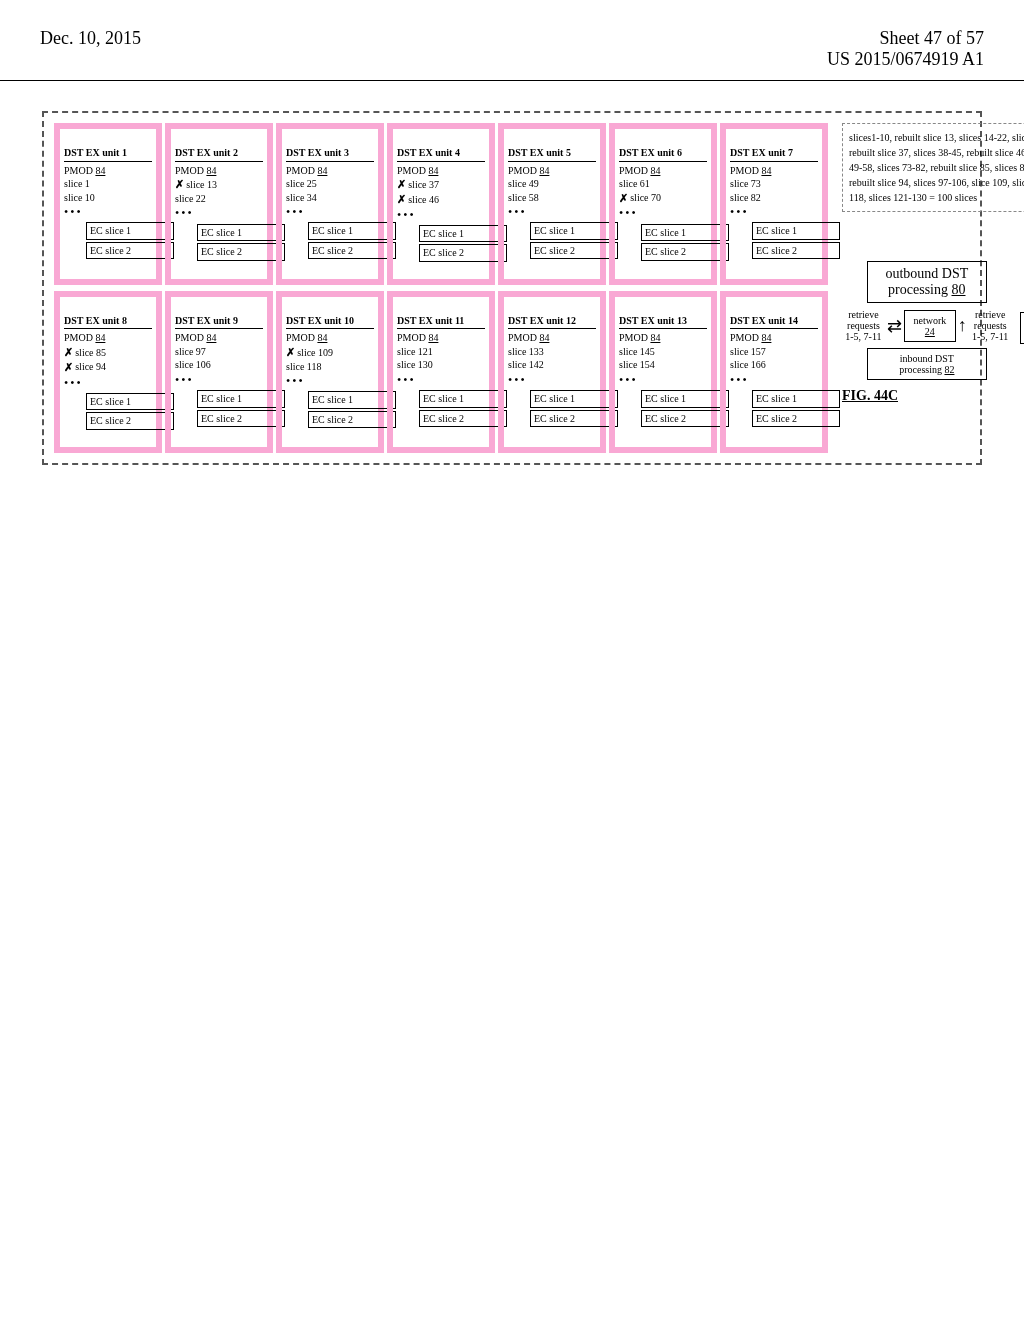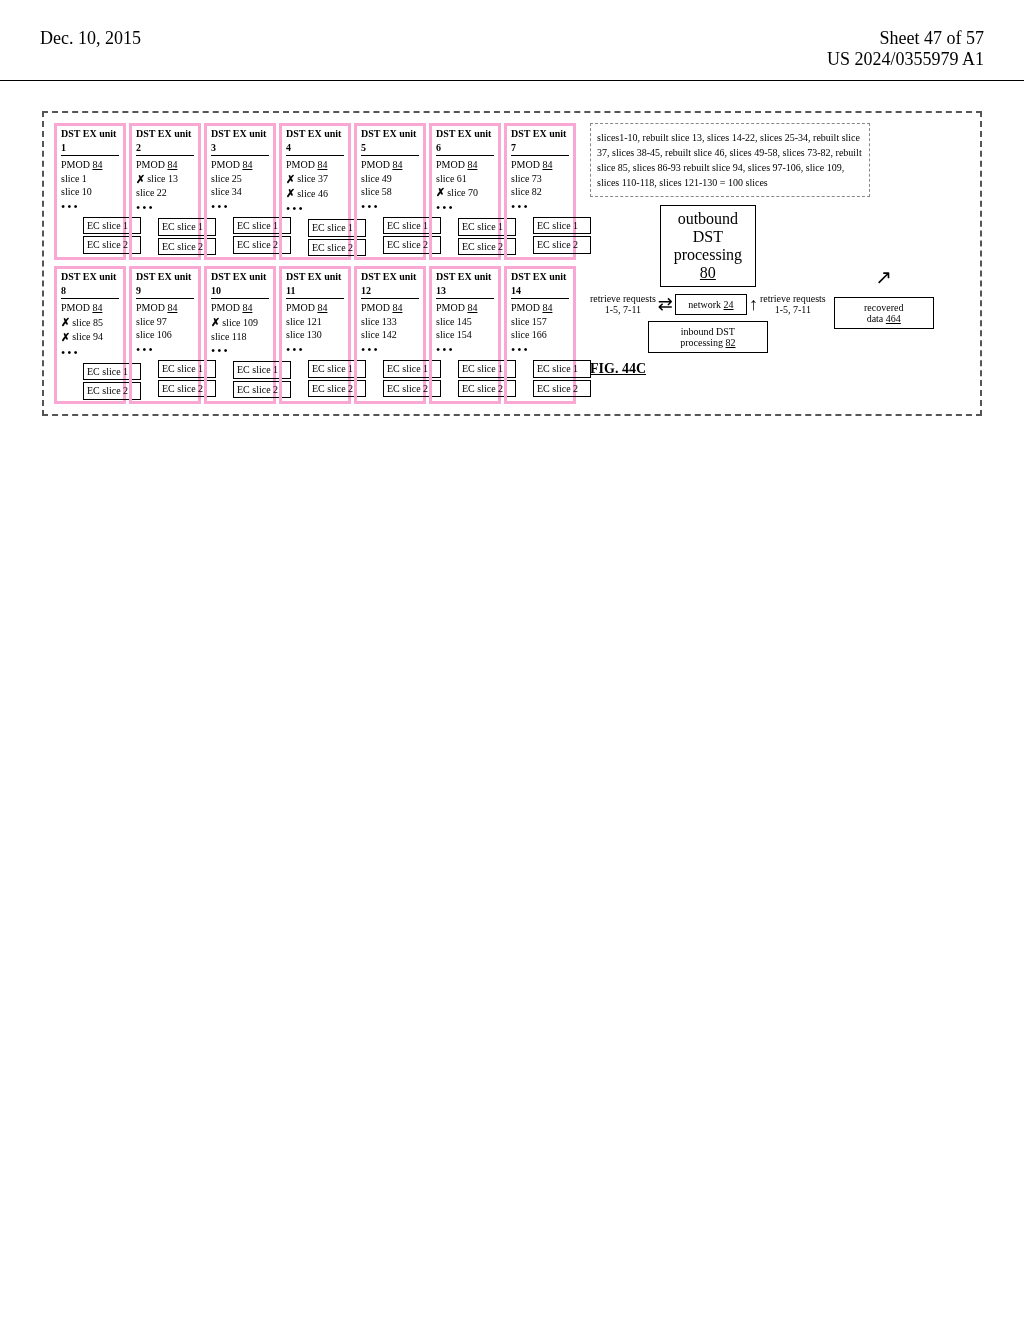--- a/index.html
+++ b/index.html
@@ -50,23 +50,23 @@
 
     .dst-ex-unit-set-label {
       font-size: 13px;
       font-weight: bold;
       margin-bottom: 6px;
       text-align: left;
     }
 
     
     .unit-box {
-      border: 3px solid #f9a8d4;
-      padding: 1px 4px;
-      width: 72px;
+      border: 6px solid #f9a8d4;
+      padding: 17px 4px;
+      width: 108px;
       font-size: 10px;
       line-height: 1.35;
       position: relative;
     }
 
     .unit-box .unit-title {
       font-weight: bold;
       font-size: 10px;
       border-bottom: 1px solid #000;
       margin-bottom: 2px;
@@ -109,21 +109,21 @@
       padding: 6px;
     }
   </style>
 </head>
 <body>
 
 <div class="header">
   <div class="header-center">Dec. 10, 2015</div>
   <div style="display:flex; flex-direction:column; align-items:flex-end;">
     <div class="header-center">Sheet 47 of 57</div>
-    <div class="header-right">US 2024/0355979 A1</div>
+    <div class="header-right">US 2015/0674919 A1</div>
   </div>
 </div>
 
 <div class="main-content">
 
   <div class="outer-dashed">
 
     <div style="display:flex; flex-direction:row; gap:8px; align-items:flex-start;">
 
       <div style="display:flex; flex-direction:column; gap:6px;">
@@ -278,21 +278,21 @@
 
       <div style="display:flex; flex-direction:column; gap:8px; margin-left:6px; min-width:230px;">
 
         <div class="right-annotations">
           slices1-10, rebuilt slice 13, slices 14-22, slices 25-34, rebuilt slice 37, slices 38-45, rebuilt slice 46, slices 49-58, slices 73-82, rebuilt slice 85, slices 86-93 rebuilt slice 94, slices 97-106, slice 109, slices 110-118, slices 121-130 = 100 slices
         </div>
 
         <div style="display:flex; flex-direction:row; gap:8px; align-items:flex-start;">
 
           <div style="display:flex; flex-direction:column; gap:6px; align-items:center;">
-            <div style="border:1px solid #000; padding:4px 6px; font-size:16px; text-align:center; width:96px;">
+            <div style="border:1px solid #000; padding:4px 6px; font-size:14px; text-align:center; width:120px;margin-top:41px;">
               outbound DST<br>processing <span style="text-decoration:underline">80</span>
             </div>
 
             <div style="display:flex; flex-direction:row; align-items:center; gap:2px;">
               <div style="font-size:10px; text-align:center;">retrieve requests<br>1-5, 7-11</div>
               <div style="font-size:18px;">⇄</div>
               <div style="border:1px solid #000; padding:4px 6px; font-size:10px; text-align:center; width:72px;">network <span style="text-decoration:underline">24</span></div>
               <div style="font-size:18px;">↑</div>
               <div style="font-size:10px; text-align:center;">retrieve requests<br>1-5, 7-11</div>
             </div>

